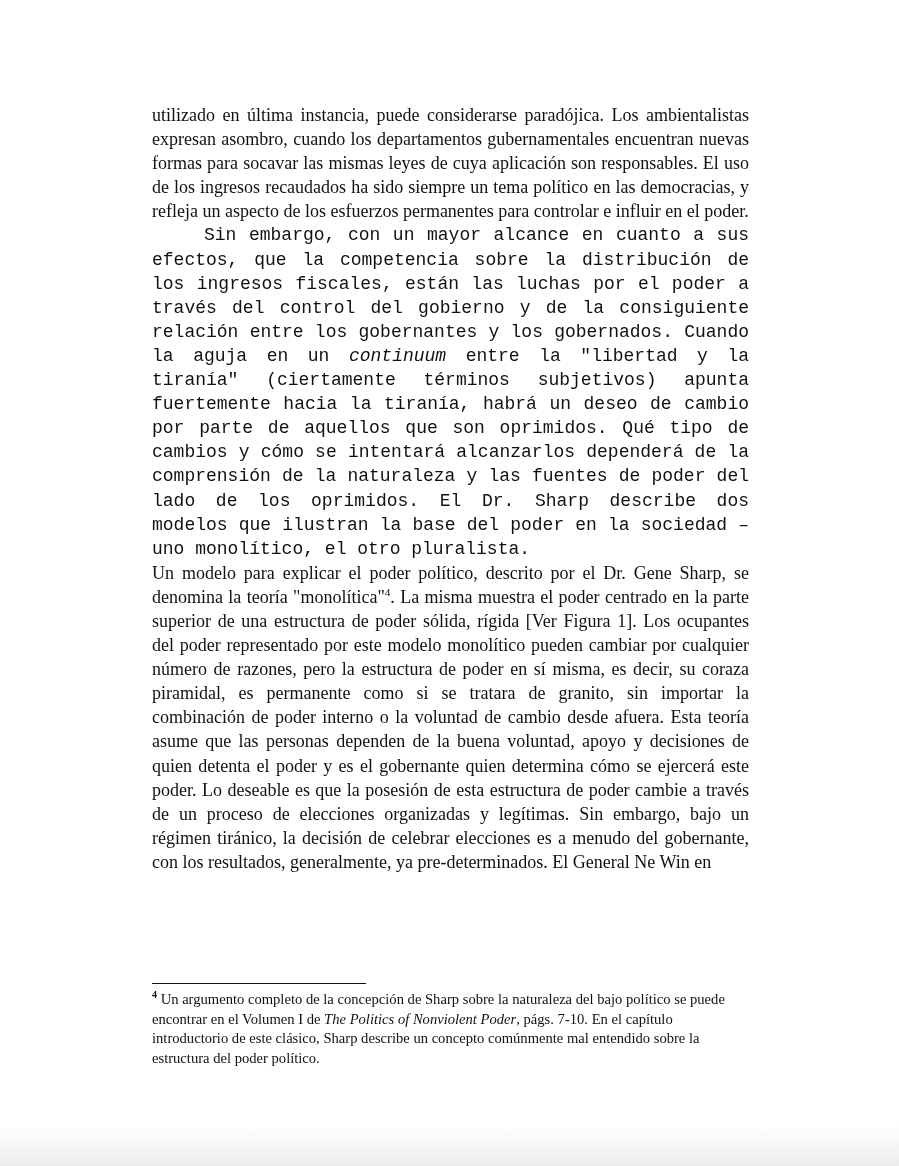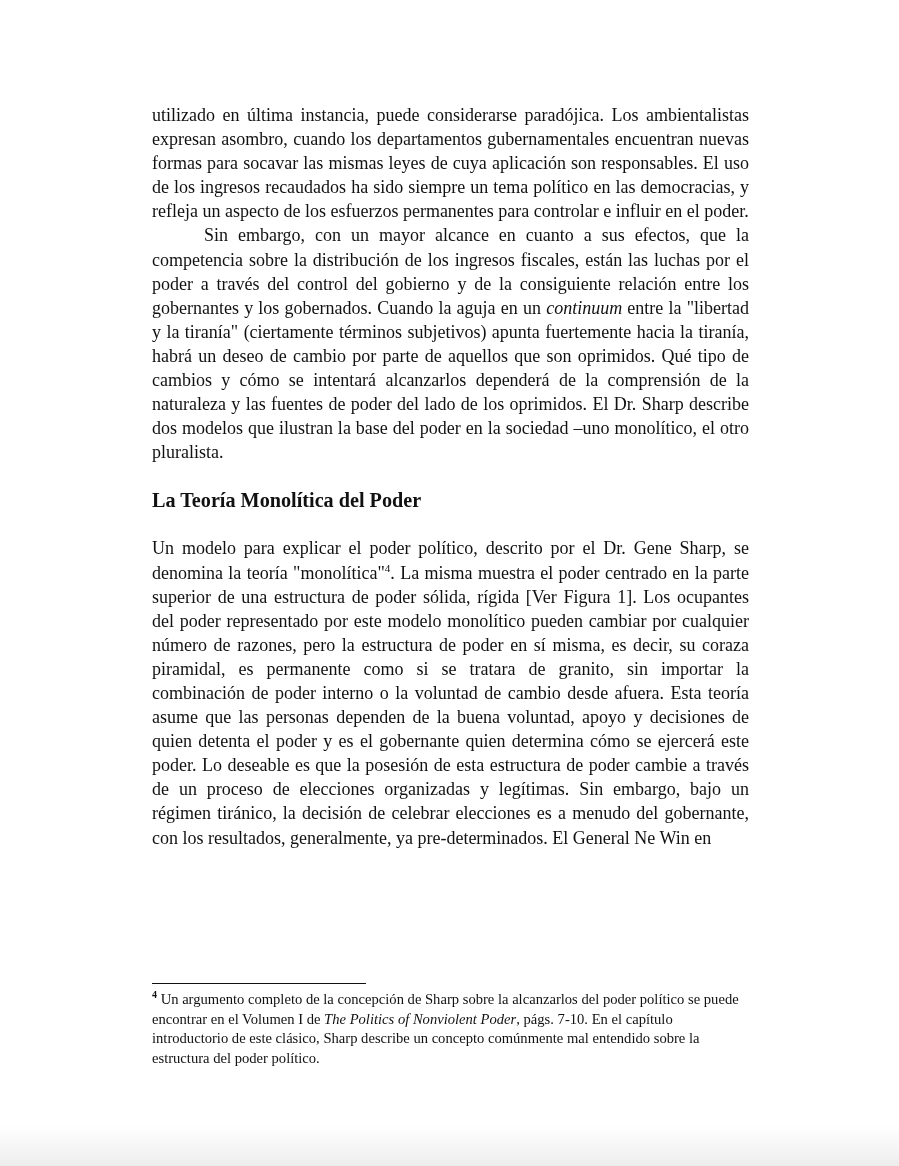--- a/index.html
+++ b/index.html
@@ -29,20 +29,21 @@
       width: 597px;
     }
     .body-text {
       font-size: 18px;
       line-height: 24.1px;
       text-align: justify;
       margin: 0;
     }
     .para-indent {
       text-indent: 52px;
+      font-family: Liberation Mono, monospace;
     }
     .heading {
       font-weight: bold;
       font-size: 20.2px;
       line-height: 24px;
       margin: 24px 0 24px 0;
     }
     .footnote-rule {
       position: absolute;
       left: 152px;
@@ -74,22 +75,21 @@
     em { font-style: italic; }
   </style>
 </head>
 <body>
 
 <div class="page">
   <p class="body-text">utilizado en última instancia, puede considerarse paradójica. Los ambientalistas expresan asombro, cuando los departamentos gubernamentales encuentran nuevas formas para socavar las mismas leyes de cuya aplicación son responsables. El uso de los ingresos recaudados ha sido siempre un tema político en las democracias, y refleja un aspecto de los esfuerzos permanentes para controlar e influir en el poder.</p>
 
   <p class="body-text para-indent"><span>Sin embargo, con un mayor alcance en cuanto a sus efectos, que la competencia sobre la distribución de los ingresos fiscales, están las luchas por el poder a través del control del gobierno y de la consiguiente relación entre los gobernantes y los gobernados. Cuando la aguja en un </span><em>continuum</em><span> entre la "libertad y la tiranía" (ciertamente términos subjetivos) apunta fuertemente hacia la tiranía, habrá un deseo de cambio por parte de aquellos que son oprimidos. Qué tipo de cambios y cómo se intentará alcanzarlos dependerá de la comprensión de la naturaleza y las fuentes de poder del lado de los oprimidos. El Dr. Sharp describe dos modelos que ilustran la base del poder en la sociedad –uno monolítico, el otro pluralista.</span></p>
 
-  <h2 class="heading">La Teoría Monolítica del Poder</h2>
 
   <p class="body-text"><span>Un modelo para explicar el poder político, descrito por el Dr. Gene Sharp, se denomina la teoría "monolítica"</span><sup>4</sup><span>. La misma muestra el poder centrado en la parte superior de una estructura de poder sólida, rígida [Ver Figura 1]. Los ocupantes del poder representado por este modelo monolítico pueden cambiar por cualquier número de razones, pero la estructura de poder en sí misma, es decir, su coraza piramidal, es permanente como si se tratara de granito, sin importar la combinación de poder interno o la voluntad de cambio desde afuera. Esta teoría asume que las personas dependen de la buena voluntad, apoyo y decisiones de quien detenta el poder y es el gobernante quien determina cómo se ejercerá este poder. Lo deseable es que la posesión de esta estructura de poder cambie a través de un proceso de elecciones organizadas y legítimas. Sin embargo, bajo un régimen tiránico, la decisión de celebrar elecciones es a menudo del gobernante, con los resultados, generalmente, ya pre-determinados. El General Ne Win en</span></p>
 </div>
 
 <div class="footnote-rule"></div>
 
-<p class="footnote"><span class="fn-mark">4</span><span> Un argumento completo de la concepción de Sharp sobre la alcanzarlos del poder político se puede encontrar en el Volumen I de </span><em>The Politics of Nonviolent Poder</em><span>, págs. 7-10. En el capítulo introductorio de este clásico, Sharp describe un concepto comúnmente mal entendido sobre la estructura del poder político.</span></p>
+<p class="footnote"><span class="fn-mark">4</span><span> Un argumento completo de la concepción de Sharp sobre la naturaleza del bajo político se puede encontrar en el Volumen I de </span><em>The Politics of Nonviolent Poder</em><span>, págs. 7-10. En el capítulo introductorio de este clásico, Sharp describe un concepto comúnmente mal entendido sobre la estructura del poder político.</span></p>
 
 <div class="page-shadow"></div>
 
 </body></html>

